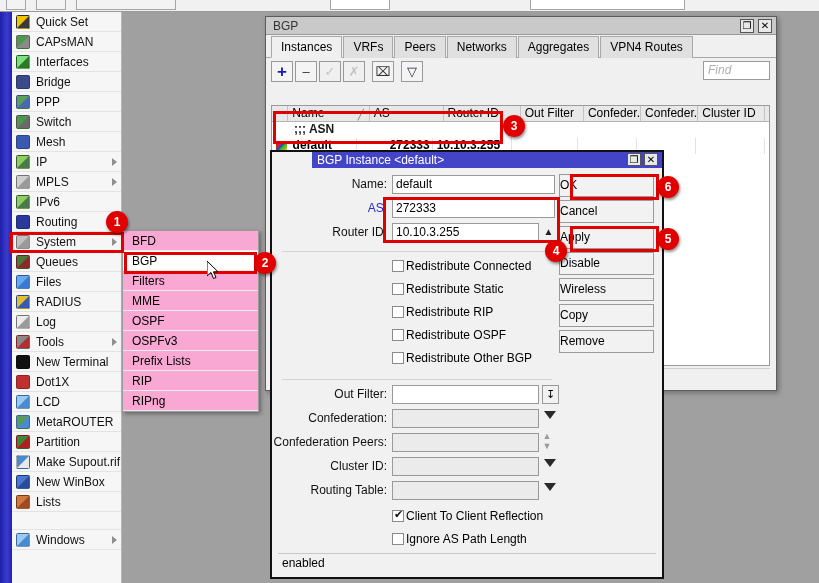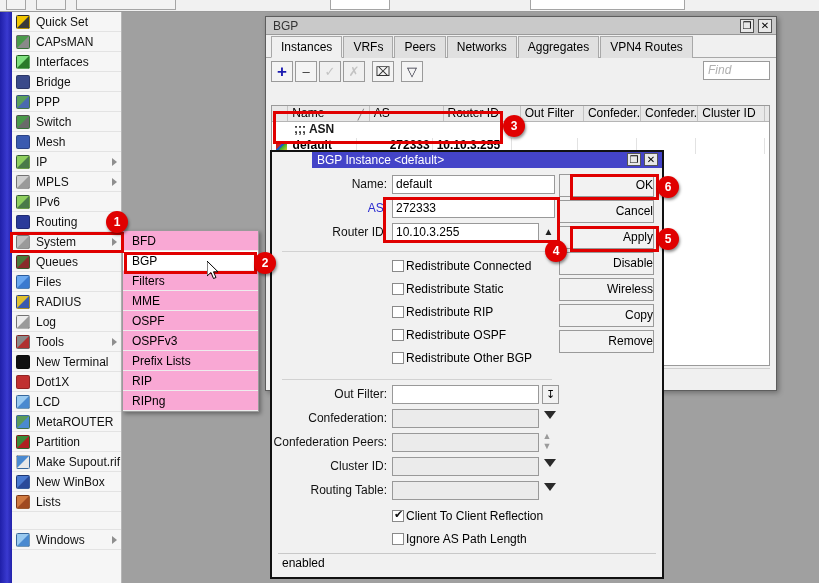--- a/index.html
+++ b/index.html
@@ -180,21 +180,21 @@
   .cbox.checked:after {
     content:"\2714"; position:absolute; left:1px; top:-3px; font-size:11px; color:#111;
   }
   .cblabel { font-size:12px; line-height:18px; padding-left:14px; }
 
   .hsep { height:1px; background:#d2d2d2; margin:7px 10px 5px 10px; }
 
   #inst-buttons { position:absolute; right:8px; top:22px; width:95px; }
   .dbtn {
     height:23px; border:1px solid #9a9a9a; background:#f2f2f2;
-    font-size:12px; line-height:21px; text-align:right; margin-bottom:3px;
+    font-size:12px; line-height:21px; text-align:left; margin-bottom:3px;
   }
   #inst-status {
     position:absolute; left:6px; right:6px; bottom:5px; height:19px;
     border-top:1px solid #c8c8c8; font-size:12px; line-height:19px; padding-left:4px;
   }
 
   
   .rbox { position:absolute; border:3px solid #e00000; z-index:50; pointer-events:none; }
   .rbadge {
     position:absolute; width:22px; height:22px; border-radius:50%;

